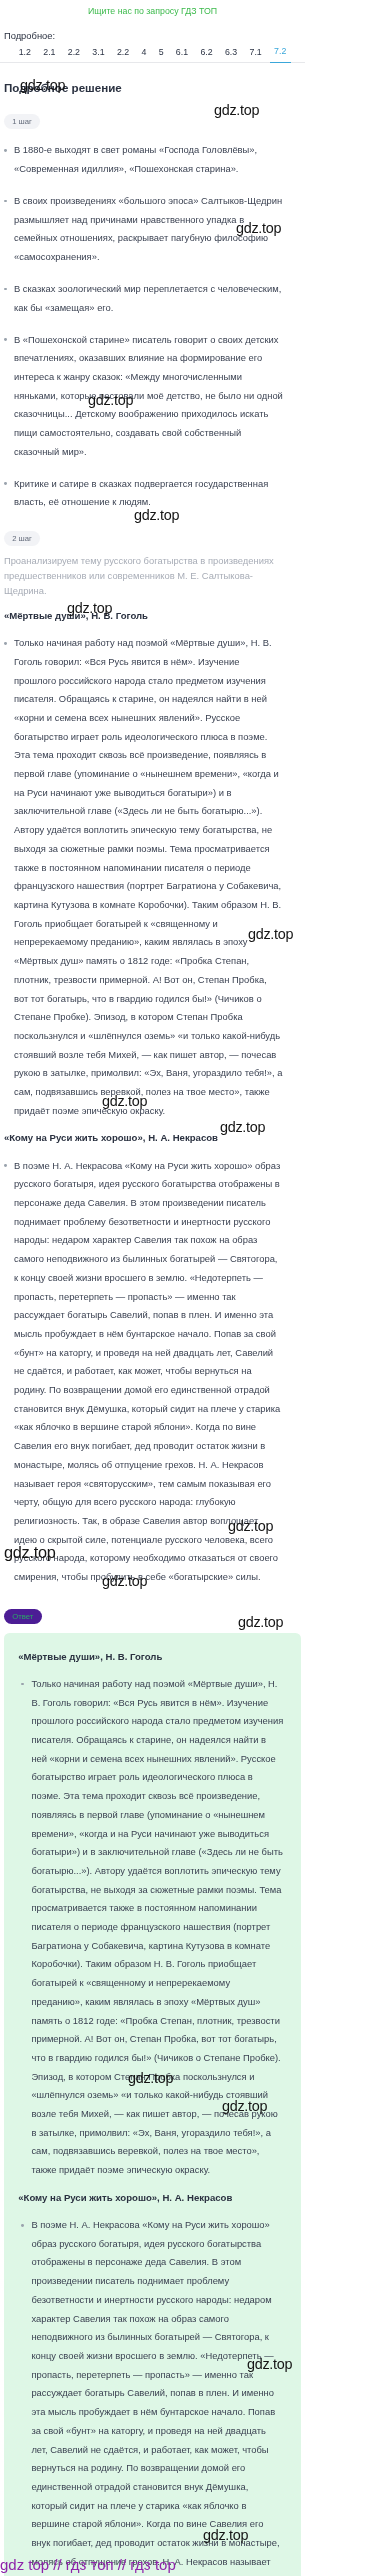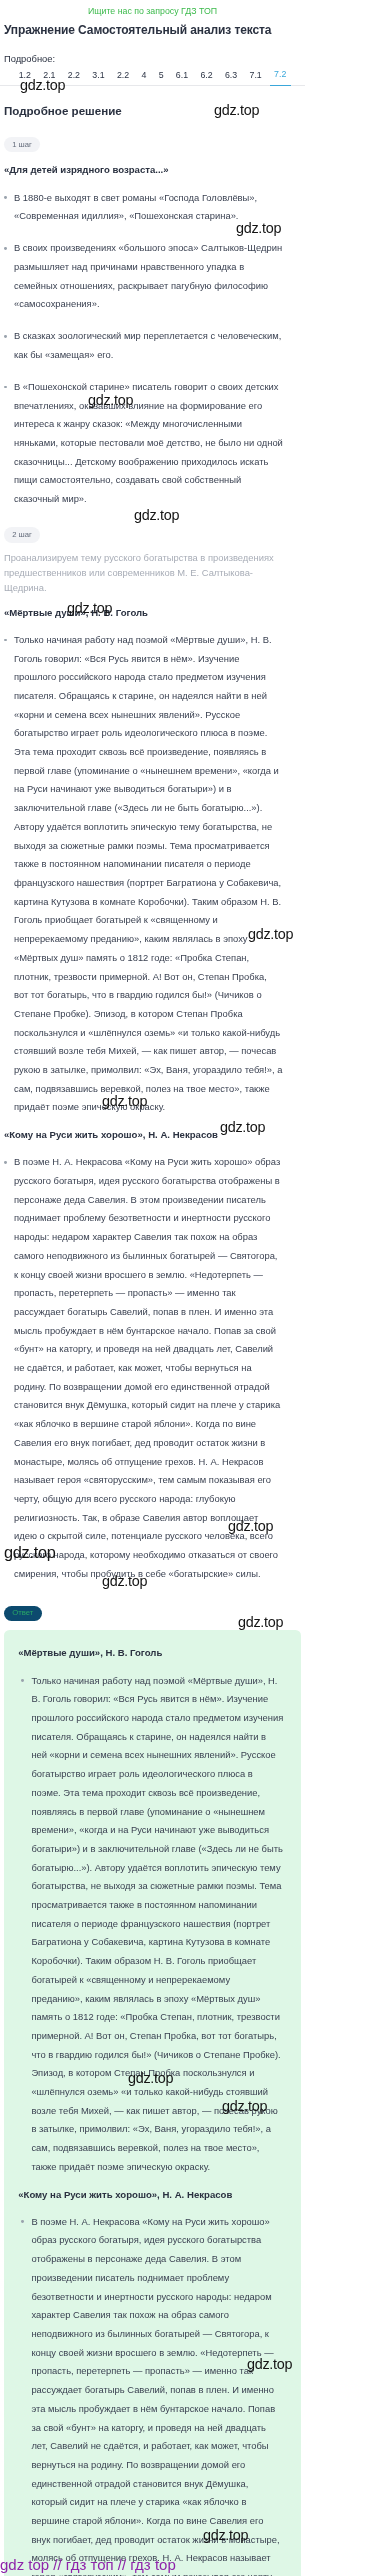--- a/index.html
+++ b/index.html
@@ -10,21 +10,21 @@
   .page-title { margin:6.6px 0 0 3.9px; font-size:12px; line-height:16.5px; font-weight:bold; color:#2a3140; letter-spacing:-0.1px; }
   .subtasks-label { margin:13.2px 0 0 3.9px; font-size:9.4px; line-height:13.2px; color:#2a3140; }
 
   .tabs { display:flex; justify-content:space-between; align-items:flex-end; margin:2.2px 0 0 0; padding:0 14.3px; border-bottom:0.6px solid #e7e8eb;text-align:right; }
   .tab { display:inline-block; padding:2.2px 4.4px 5.5px 4.4px; font-size:8.8px; color:#2b3344; cursor:pointer; margin-bottom:-0.6px; }
   .tab.active { color:#3aa7da; border-bottom:1.7px solid #3aa7da; }
 
   .solution-title { margin:16.5px 0 0 3.9px; font-size:11.6px; line-height:15.4px; font-weight:bold; color:#2a3140; }
 
   .badge { display:inline-block; margin:18.7px 0 0 3.9px; padding:2.8px 8.3px; background:#f2f3f6; color:#646c7b; font-size:7.7px; line-height:10px; border-radius:8.3px; }
-  .badge.green { background:#0c4a6e; color:#29a866; margin-top:22px; }
+  .badge.green { background:#4c1d95; color:#29a866; margin-top:22px; }
 
   .intro { margin:6.6px 22px 0 3.9px; font-size:9.4px; line-height:15px; color:#a8adb7; }
   .sub-heading { margin:11px 0 0 3.9px; font-size:9.6px; line-height:13.2px; font-weight:bold; color:#2a3140; }
 
   ul.bullets { list-style:none; margin:12px 0 0 0; padding:0 22px 0 14px; }
   ul.bullets li { position:relative; font-size:9.4px; line-height:18.7px; color:#3b4252; }
   ul.bullets li + li { margin-top:13.2px; }
   ul.bullets li::before { content:""; position:absolute; left:-10px; top:7.7px; width:2.8px; height:2.8px; border-radius:50%; background:#9aa3ad; }
 
   .answer-card { margin:8.8px 3.9px 0 3.9px; padding:5.5px 14.3px 18.7px 14.3px; background:#def7e6; border-radius:5.5px; }
@@ -35,21 +35,20 @@
 
   .wm { position:absolute; font-size:15px; font-weight:500; color:#141414; white-space:nowrap; letter-spacing:-0.3px; transform:scaleX(0.96); transform-origin:left; pointer-events:none; }
 </style>
 </head>
 <body>
 
 <div class="page">
 
   <div class="top-link">Ищите нас по запросу ГДЗ ТОП</div>
 
-  <h1 class="page-title">Упражнение Самостоятельный анализ текста</h1>
 
   <div class="subtasks-label">Подробное:</div>
 
   <nav class="tabs">
     <span class="tab">1.2</span>
     <span class="tab">2.1</span>
     <span class="tab">2.2</span>
     <span class="tab">3.1</span>
     <span class="tab">2.2</span>
     <span class="tab">4</span>
@@ -58,26 +57,26 @@
     <span class="tab">6.2</span>
     <span class="tab">6.3</span>
     <span class="tab">7.1</span>
     <span class="tab active">7.2</span>
   </nav>
 
   <h2 class="solution-title">Подробное решение</h2>
 
   <section>
     <span class="badge">1 шаг</span>
-    <h3 class="sub-heading">«Для детей изрядного возраста...»</h3>
     <ul class="bullets">
       <li>В 1880-е выходят в свет романы «Господа Головлёвы», «Современная идиллия», «Пошехонская старина».</li>
       <li>В своих произведениях «большого эпоса» Салтыков-Щедрин размышляет над причинами нравственного упадка в семейных отношениях, раскрывает пагубную философию «самосохранения».</li>
       <li>В сказках зоологический мир переплетается с человеческим, как бы «замещая» его.</li>
       <li>В «Пошехонской старине» писатель говорит о своих детских впечатлениях, оказавших влияние на формирование его интереса к жанру сказок: «Между многочисленными няньками, которые пестовали моё детство, не было ни одной сказочницы... Детскому воображению приходилось искать пищи самостоятельно, создавать свой собственный сказочный мир».</li>
+      <li>Критике и сатире в сказках подвергается государственная власть, её отношение к людям.</li>
     </ul>
   </section>
 
   <section>
     <span class="badge">2 шаг</span>
     <p class="intro">Проанализируем тему русского богатырства в произведениях предшественников или современников М. Е. Салтыкова-Щедрина.</p>
     <h3 class="sub-heading">«Мёртвые души», Н. В. Гоголь</h3>
     <ul class="bullets">
       <li>Только начиная работу над поэмой «Мёртвые души», Н. В. Гоголь говорил: «Вся Русь явится в нём». Изучение прошлого российского народа стало предметом изучения писателя. Обращаясь к старине, он надеялся найти в ней «корни и семена всех нынешних явлений». Русское богатырство играет роль идеологического плюса в поэме. Эта тема проходит сквозь всё произведение, появляясь в первой главе (упоминание о «нынешнем времени», «когда и на Руси начинают уже выводиться богатыри») и в заключительной главе («Здесь ли не быть богатырю...»). Автору удаётся воплотить эпическую тему богатырства, не выходя за сюжетные рамки поэмы. Тема просматривается также в постоянном напоминании писателя о периоде французского нашествия (портрет Багратиона у Собакевича, картина Кутузова в комнате Коробочки). Таким образом Н. В. Гоголь приобщает богатырей к «священному и непререкаемому преданию», каким являлась в эпоху «Мёртвых душ» память о 1812 годе: «Пробка Степан, плотник, трезвости примерной. А! Вот он, Степан Пробка, вот тот богатырь, что в гвардию годился бы!» (Чичиков о Степане Пробке). Эпизод, в котором Степан Пробка поскользнулся и «шлёпнулся оземь» «и только какой-нибудь стоявший возле тебя Михей, — как пишет автор, — почесав рукою в затылке, примолвил: «Эх, Ваня, угораздило тебя!», а сам, подвязавшись веревкой, полез на твое место», также придаёт поэме эпическую окраску.</li>
     </ul>

